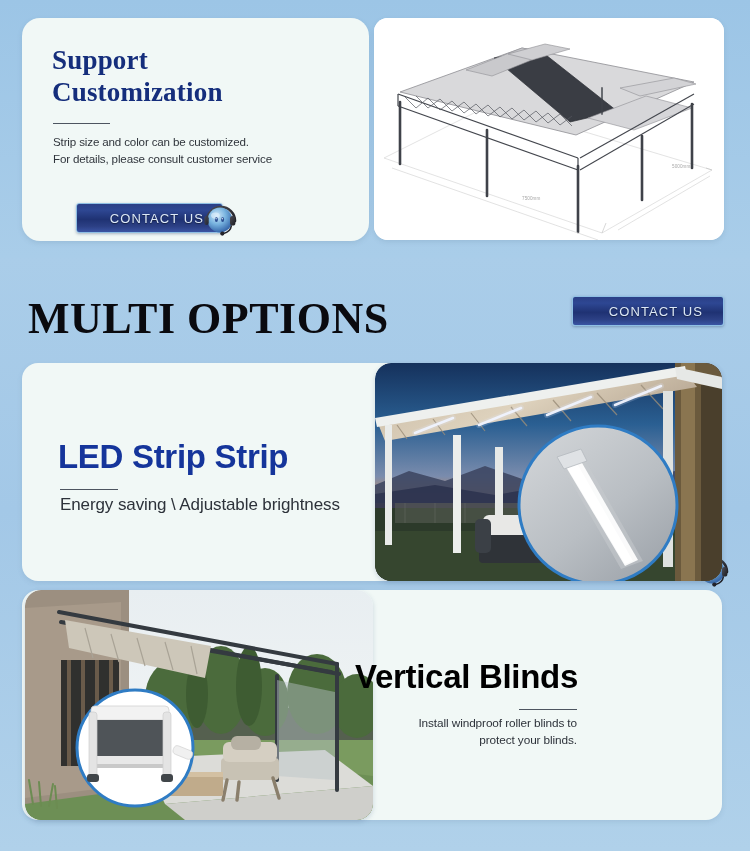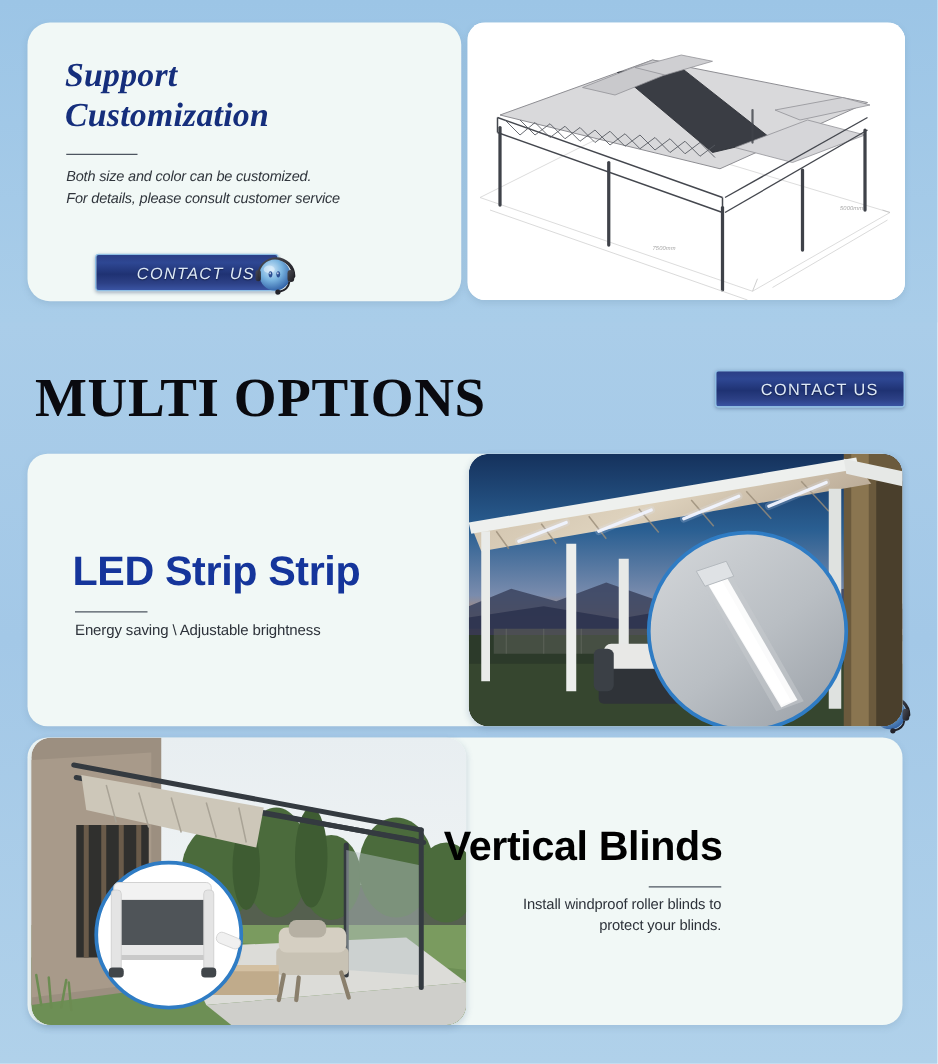--- a/index.html
+++ b/index.html
@@ -11,21 +11,20 @@
   }
   body {
     background: linear-gradient(180deg,#a6cae8 0%, #aacde9 30%, #a3c8e7 60%, #b0d1ea 100%);
     position:relative;
   }
 
   
   #section-support {
     position:absolute; left:0; top:0; width:750px; height:258px;
     background: linear-gradient(180deg,#9cc5e6 0%, #a9cde9 100%);
-    font-style: italic;
   }
   #support-text-card {
     position:absolute; left:22px; top:18px; width:347px; height:223px;
     background:#f1f8f6;
     border-radius:18px;
     box-shadow:0 2px 5px rgba(90,120,150,.18);
   }
   #support-title {
     position:absolute; left:30px; top:26px;
     width:290px;
@@ -112,21 +111,21 @@
     position:absolute; left:58px; top:180px;
     font-size:33px; font-weight:bold; color:#15359b;
     letter-spacing:-.3px;
   }
   #led-divider {
     position:absolute; left:60px; top:231px; width:58px; height:0;
     border-top:1.3px solid #4d5560;
   }
   #led-desc {
     position:absolute; left:60px; top:238px; width:300px;
-    font-size:12px; line-height:17px; color:#2d323a; letter-spacing:-.1px;
+    font-size:17px; line-height:17px; color:#2d323a; letter-spacing:-.1px;
   }
   #led-photo {
     position:absolute; left:375px; top:105px; width:347px; height:218px;
     border-radius:16px; overflow:hidden;
     box-shadow:0 2px 5px rgba(70,100,140,.22);
   }
 
   
   #blinds-card {
     position:absolute; left:22px; top:332px; width:700px; height:230px;
@@ -159,21 +158,21 @@
 
 <div id="section-support">
 
   <div id="support-text-card">
     <div id="support-title">
       <div>Support</div>
       <div>Customization</div>
     </div>
     <div id="support-divider"></div>
     <div id="support-desc">
-      <div>Both size and color can be customized.</div>
+      <div>Strip size and color can be customized.</div>
       <div>For details, please consult customer service</div>
     </div>
 
     <div class="contact-btn" id="support-contact-btn">
       <span class="lbl">CONTACT US</span>
     </div>
 
     <div class="mascot" id="support-mascot">
       <svg viewBox="0 0 42 42" width="42" height="42">
         <defs>

